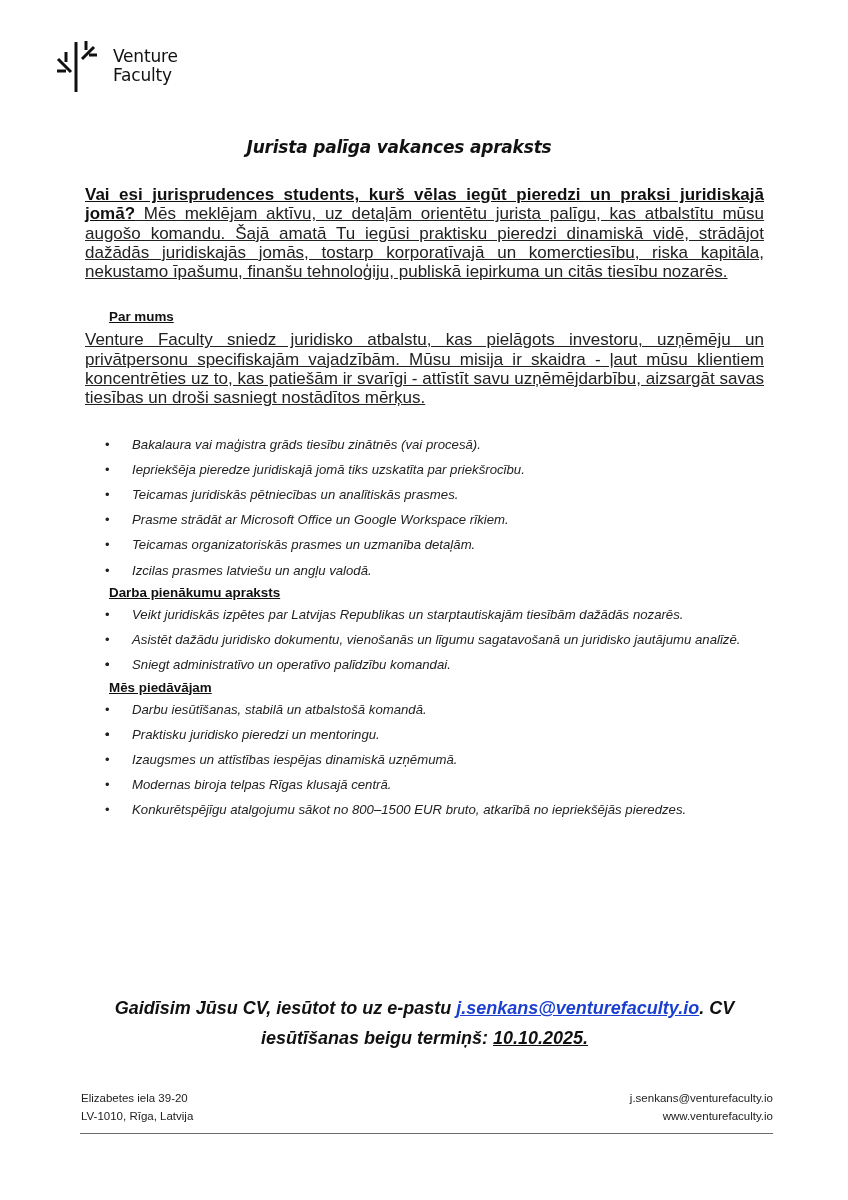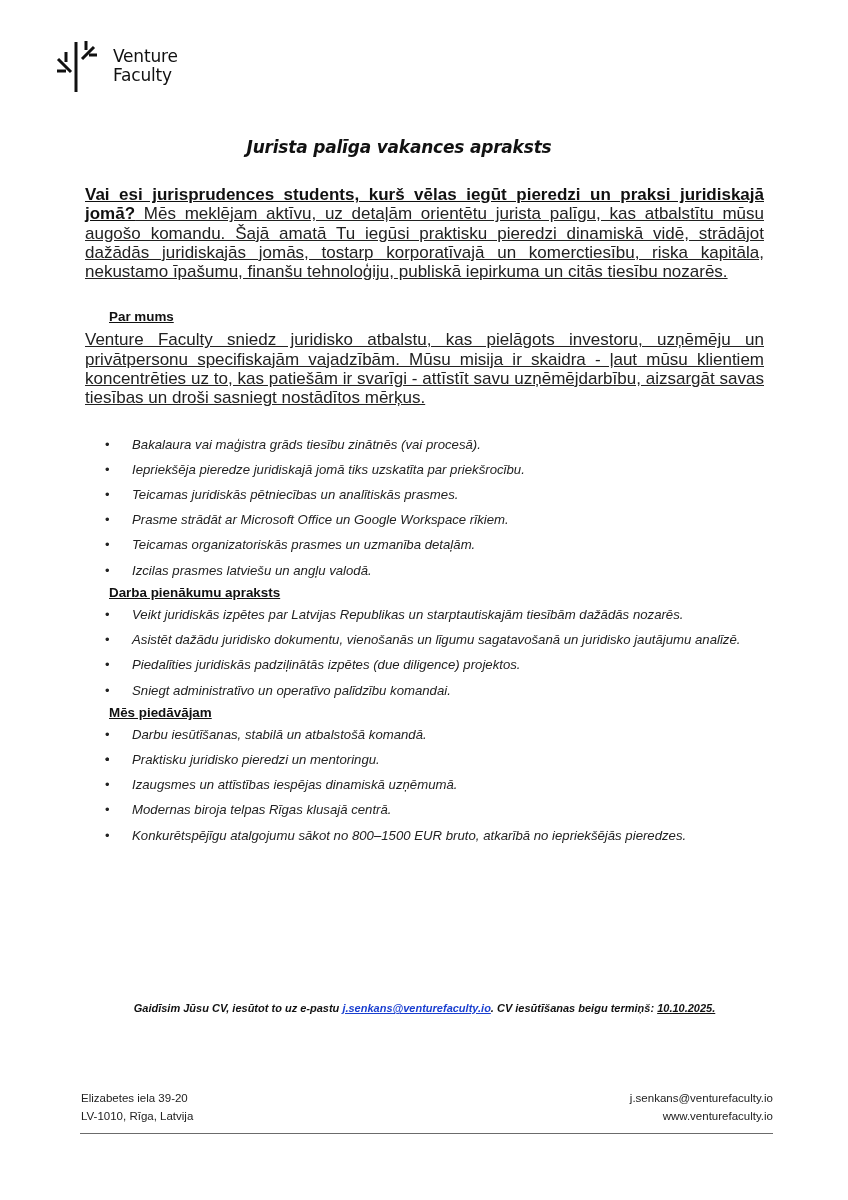--- a/index.html
+++ b/index.html
@@ -35,21 +35,21 @@
       position: relative; padding-left: 51px; font-style: italic; font-size: 13.2px;
       line-height: 25.2px; color: #222; text-align: justify;
     }
     ul.bullets li .dot {
       position: absolute; left: 24px; top: 0; font-style: normal; font-size: 13px;
     }
     .gap-22 { height: 22px; }
     .gap-20 { height: 20px; }
     .cta {
       position: absolute; left: 81px; width: 687px; top: 993px; text-align: center;
-      font-size: 11px; font-weight: bold; font-style: italic; line-height: 30px; color: #111;
+      font-size: 18px; font-weight: bold; font-style: italic; line-height: 30px; color: #111;
     }
     .cta a { color: #1a3fd0; text-decoration: underline; }
     .cta .date { text-decoration: underline; }
     .footer-left {
       position: absolute; left: 81px; top: 1089px; font-size: 11.5px; line-height: 18px; color: #222;
     }
     .footer-right {
       position: absolute; right: 75px; top: 1089px; font-size: 11.5px; line-height: 18px; color: #222;
       text-align: right;
     }
@@ -95,21 +95,21 @@
     <li><span class="dot">•</span><span>Teicamas juridiskās pētniecības un analītiskās prasmes.</span></li>
     <li><span class="dot">•</span><span>Prasme strādāt ar Microsoft Office un Google Workspace rīkiem.</span></li>
     <li><span class="dot">•</span><span>Teicamas organizatoriskās prasmes un uzmanība detaļām.</span></li>
     <li><span class="dot">•</span><span>Izcilas prasmes latviešu un angļu valodā.</span></li>
   </ul>
 
   <p class="section-h">Darba pienākumu apraksts</p>
   <ul class="bullets">
     <li><span class="dot">•</span><span>Veikt juridiskās izpētes par Latvijas Republikas un starptautiskajām tiesībām dažādās nozarēs.</span></li>
     <li><span class="dot">•</span><span>Asistēt dažādu juridisko dokumentu, vienošanās un līgumu sagatavošanā un juridisko jautājumu analīzē.</span></li>
-    <li><span class="dot">•</span><span>Piedalīties juridiskās padziļinātās izpētes (due diligence) projektos.</span></li>
+    <li><span class="dot">•</span></li>
     <li><span class="dot">•</span><span>Sniegt administratīvo un operatīvo palīdzību komandai.</span></li>
   </ul>
 
   <p class="section-h">Mēs piedāvājam</p>
   <ul class="bullets">
     <li><span class="dot">•</span><span>Darbu iesūtīšanas, stabilā un atbalstošā komandā.</span></li>
     <li><span class="dot">•</span></li>
     <li><span class="dot">•</span><span>Praktisku juridisko pieredzi un mentoringu.</span></li>
     <li><span class="dot">•</span><span>Izaugsmes un attīstības iespējas dinamiskā uzņēmumā.</span></li>
     <li><span class="dot">•</span><span>Modernas biroja telpas Rīgas klusajā centrā.</span></li>

